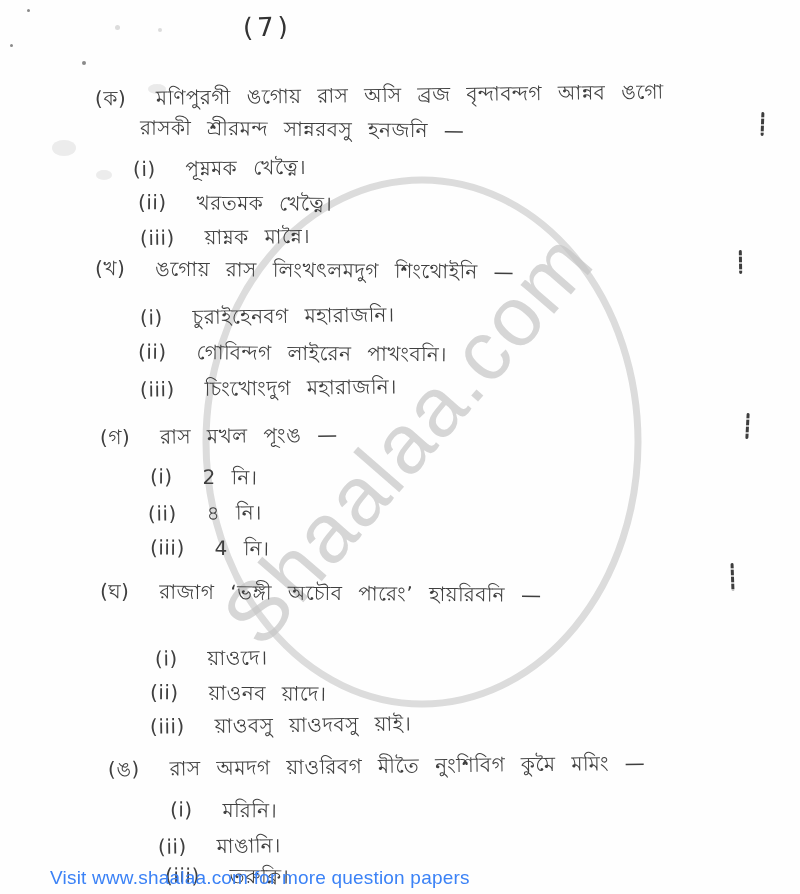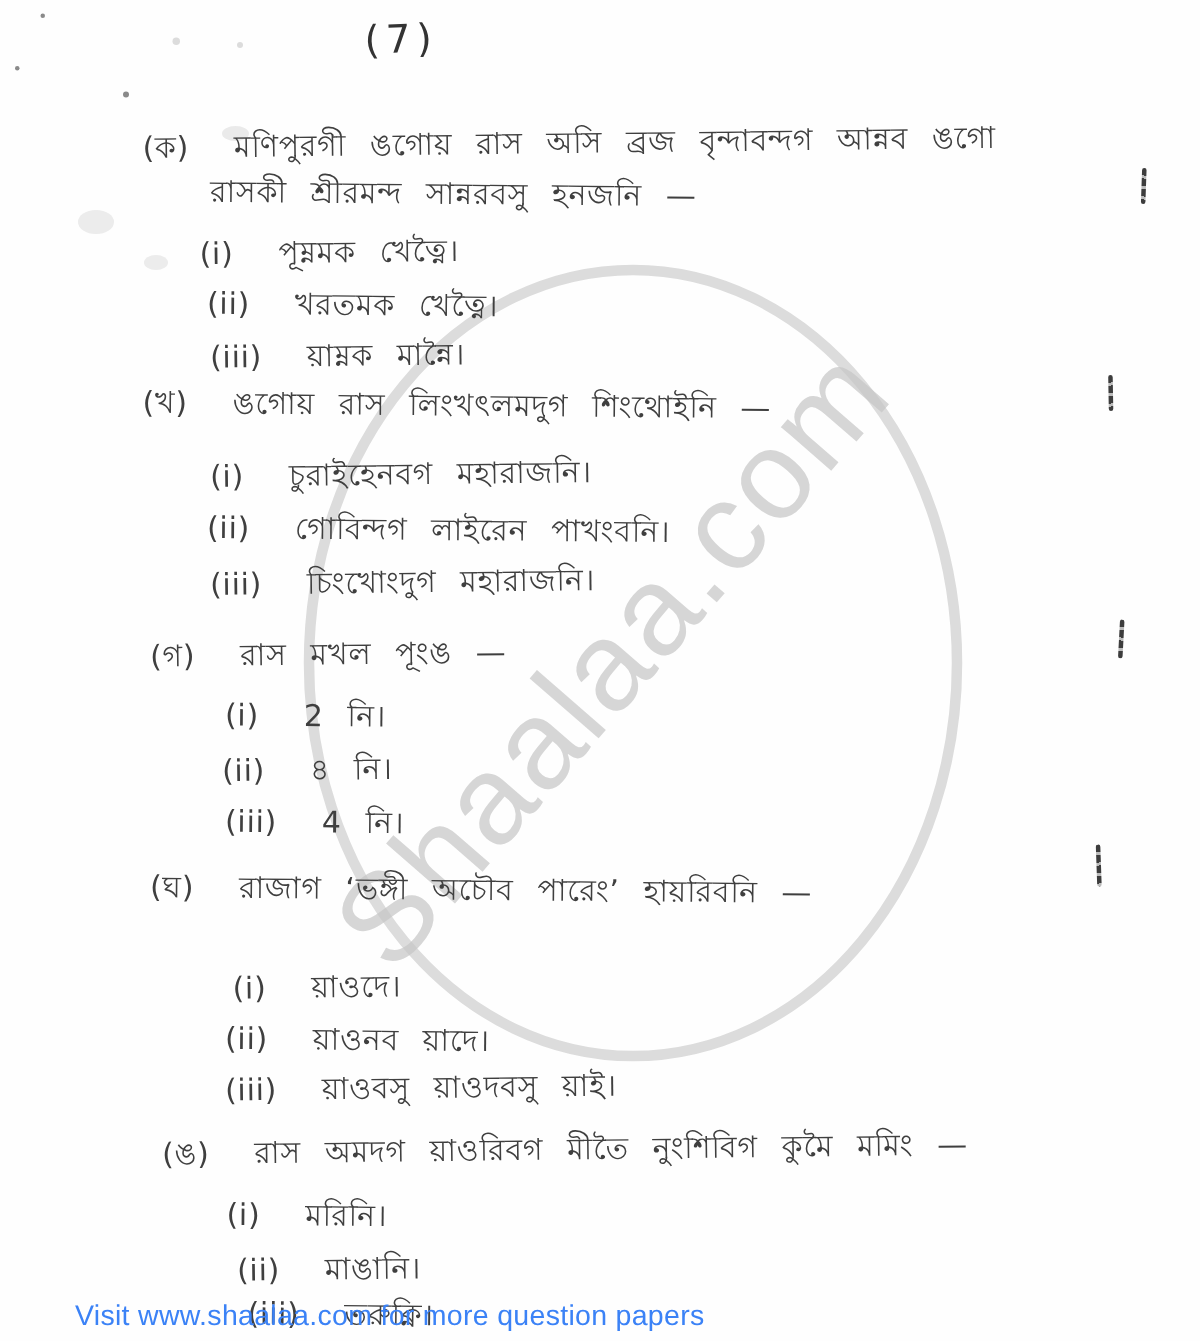--- a/index.html
+++ b/index.html
@@ -150,21 +150,21 @@
   <div class="hw r1" style="left:150px;top:712px;">
     <span class="marker">(iii)</span>
     <span>য়াওবসু য়াওদবসু য়াই।</span>
   </div>
   <div class="mark" style="left:731px;top:563px;height:28px;transform:rotate(-2deg);" title="1"></div>
 
   <div class="hw r1" style="left:108px;top:753px;">
     <span class="marker">(ঙ)</span>
     <span>রাস অমদগ য়াওরিবগ মীতৈ নুংশিবিগ কুমৈ মমিং —</span>
   </div>
-  <div class="hw r2" style="left:151px;top:797px;">
+  <div class="hw r2" style="left:170px;top:797px;">
     <span class="marker">(i)</span>
     <span>মরিনি।</span>
   </div>
   <div class="hw r1" style="left:158px;top:833px;">
     <span class="marker">(ii)</span>
     <span>মাঙানি।</span>
   </div>
   <div class="hw r2" style="left:165px;top:863px;">
     <span class="marker">(iii)</span>
     <span>তরুক্নি।</span>

